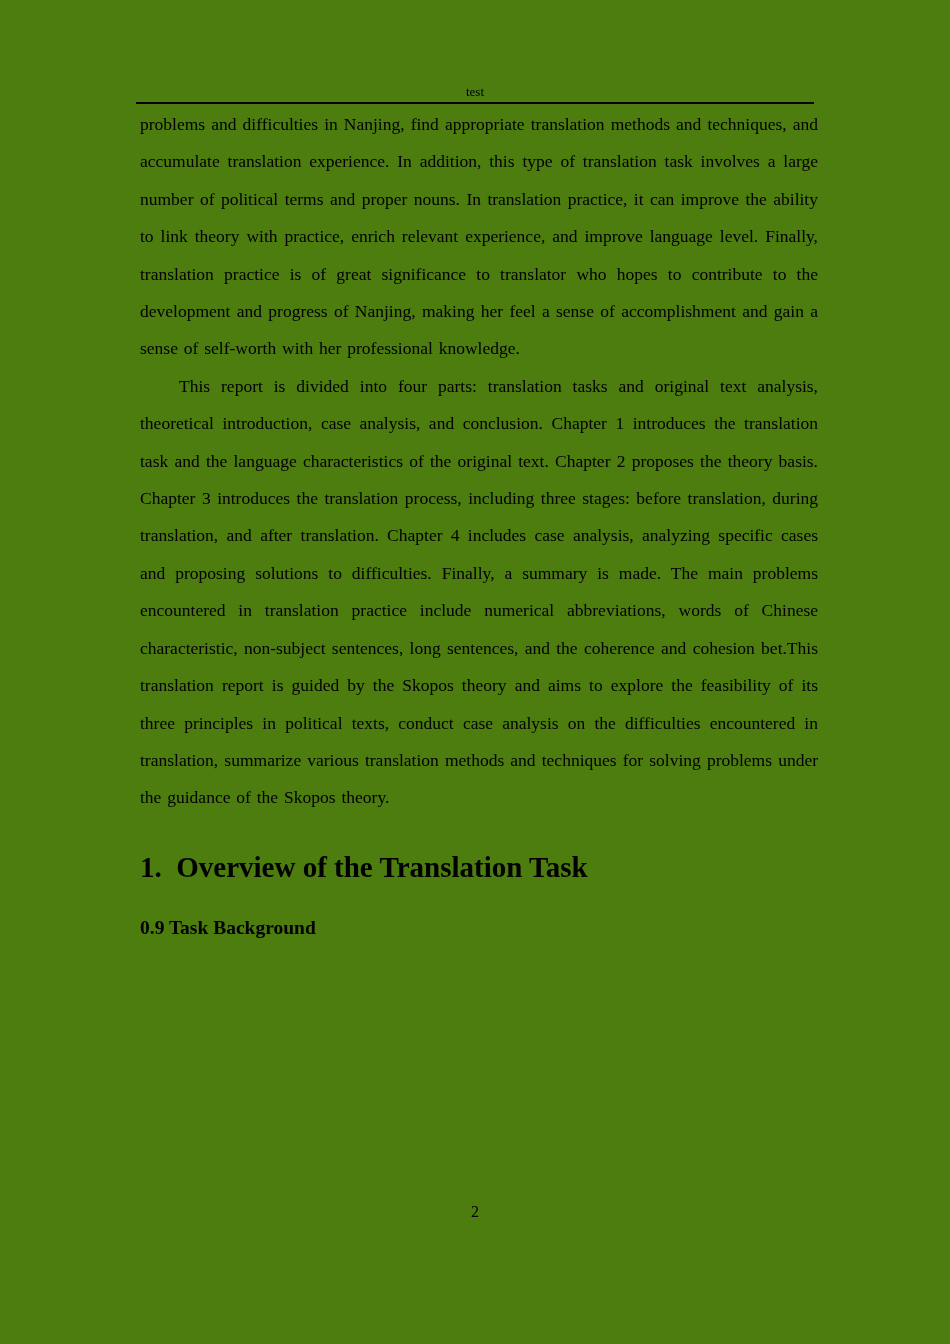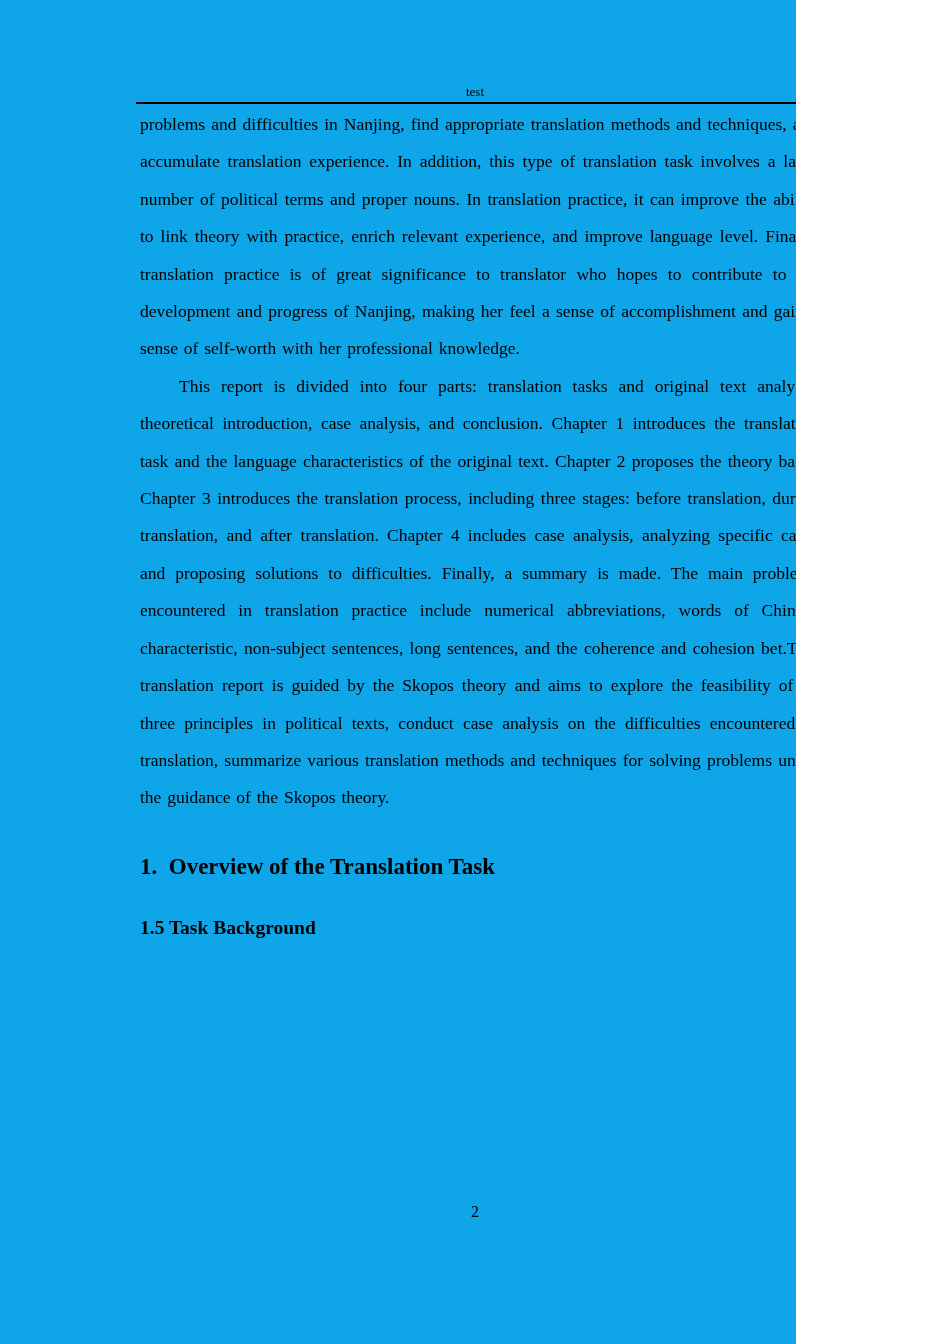--- a/index.html
+++ b/index.html
@@ -2,23 +2,23 @@
 <html><head>
 <meta charset="utf-8">
 <style>
   html, body {
     margin: 0;
     padding: 0;
     background: #ffffff;
   }
   .page {
     position: relative;
-    width: 796px;
+    width: 950px;
     height: 1344px;
-    background: #0ea5e9;
+    background: #4d7c0f;
     color: #000000;
     font-family: "Liberation Serif", serif;
     overflow: hidden;
   }
   .header {
     position: absolute;
     top: 84px;
     left: 136px;
     width: 678px;
     text-align: center;
@@ -46,21 +46,21 @@
     font-size: 17.5px;
     line-height: 37.4px;
     text-align: justify;
     word-spacing: 1.5px;
   }
   .para.indent {
     text-indent: 39px;
   }
   .section-heading {
     margin: 33px 0 29px 0;
-    font-size: 23px;
+    font-size: 29px;
     line-height: 34px;
     font-weight: bold;
     white-space: pre-wrap;
   }
   .subsection-heading {
     margin: 31px 0 0 0;
     font-size: 19.5px;
     line-height: 26px;
     font-weight: bold;
   }
@@ -87,21 +87,21 @@
 
   <div class="body-area">
 
     <p class="para">problems and difficulties in Nanjing, find appropriate translation methods and techniques, and accumulate translation experience. In addition, this type of translation task involves a large number of political terms and proper nouns. In translation practice, it can improve the ability to link theory with practice, enrich relevant experience, and improve language level. Finally, translation practice is of great significance to translator who hopes to contribute to the development and progress of Nanjing, making her feel a sense of accomplishment and gain a sense of self-worth with her professional knowledge.</p>
 
     <p class="para indent">This report is divided into four parts: translation tasks and original text analysis, theoretical introduction, case analysis, and conclusion. Chapter 1 introduces the translation task and the language characteristics of the original text. Chapter 2 proposes the theory basis. Chapter 3 introduces the translation process, including three stages: before translation, during translation, and after translation. Chapter 4 includes case analysis, analyzing specific cases and proposing solutions to difficulties. Finally, a summary is made. The main problems encountered in translation practice include numerical abbreviations, words of Chinese characteristic, non-subject sentences, long sentences, and the coherence and cohesion bet.This translation report is guided by the Skopos theory and aims to explore the feasibility of its three principles in political texts, conduct case analysis on the difficulties encountered in translation, summarize various translation methods and techniques for solving problems under the guidance of the Skopos theory.</p>
 
     <h1 class="section-heading">1.  Overview of the Translation Task</h1>
 
 
-    <h2 class="subsection-heading">1.5 Task Background</h2>
+    <h2 class="subsection-heading">0.9 Task Background</h2>
 
   </div>
 
   <div class="footer">
     <span>2</span>
   </div>
 
 </div>
 
 </body></html>

